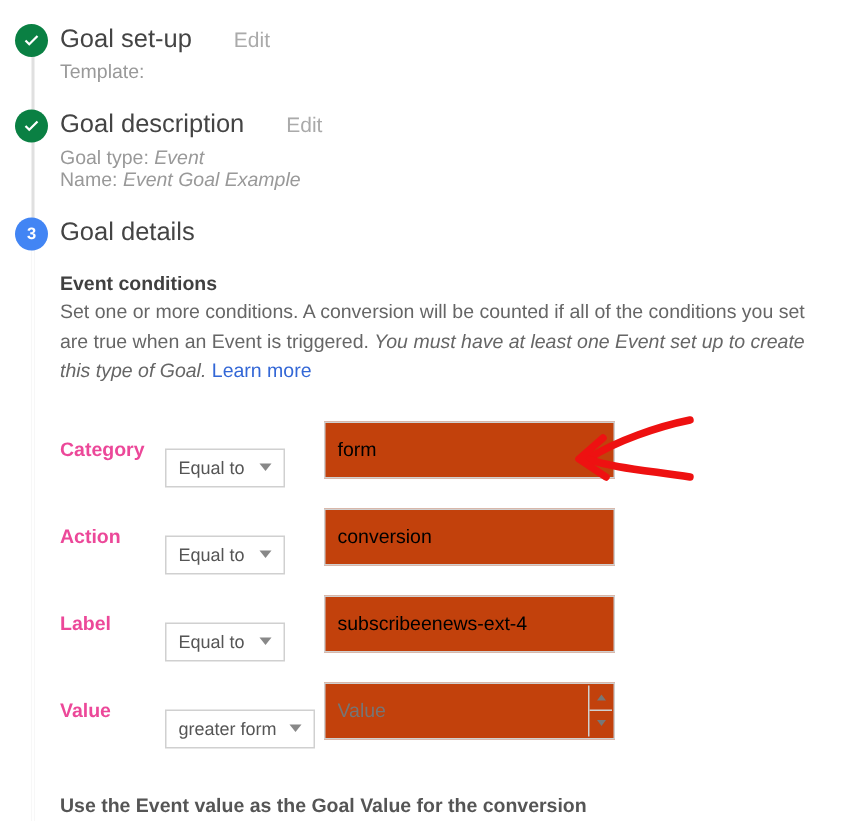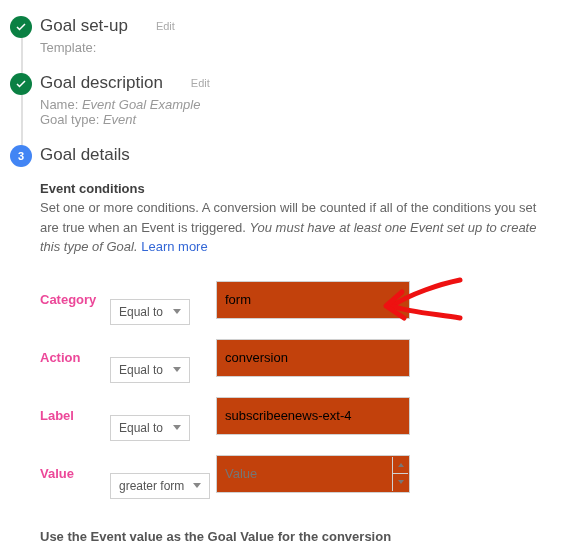--- a/index.html
+++ b/index.html
@@ -29,21 +29,21 @@
   }
   .step{position:relative;margin-bottom:18px}
   .step-icon{
     position:absolute;left:-30px;top:0;width:22px;height:22px;
     border-radius:50%;display:flex;align-items:center;justify-content:center;
     font-size:12px;color:#fff;z-index:2;
   }
   .done{background:var(--green)}
   .current{background:var(--blue);font-weight:700;font-size:11px}
   .step-title{font-size:17px;color:#444;font-weight:400;margin:0 0 4px 0;display:flex;align-items:center;gap:28px}
-  .edit-link{font-size:11px;color:#aaa;font-weight:400}
+  .edit-link{font-size:14px;color:#aaa;font-weight:400}
   .sub{font-size:13px;color:#999}
   .sub em{font-style:italic}
   .subheading{font-weight:700;margin-top:16px;margin-bottom:2px;color:#404040}
   .helptext{font-size:13px;color:var(--gray-text);line-height:1.5;margin-bottom:14px}
   .helptext em{font-style:italic}
   .helplink{color:var(--blue-link)}
   .cond-table{display:table;border-collapse:collapse}
   .cond-row{display:table-row}
   .cond-label,.cond-op,.cond-input-cell{display:table-cell;vertical-align:middle;padding:4px 6px 4px 0}
   .cond-label{font-weight:700;color:#ec4899;min-width:70px;padding-right:10px}
@@ -104,26 +104,26 @@
     <div class="step-icon done">
       <svg width="12" height="12" viewBox="0 0 24 24">
           <path fill="none" stroke="#fff" stroke-width="3" d="M4 12l5 5L20 6"></path>
         </svg>
     </div>
     <div class="step-title">
       <span>Goal description</span>
       <span class="edit-link">Edit</span>
     </div>
     <div class="sub">
+      <span>Goal type:</span>
+      <em>Event</em>
+    </div>
+    <div class="sub">
       <span>Name:</span>
       <em>Event Goal Example</em>
-    </div>
-    <div class="sub">
-      <span>Goal type:</span>
-      <em>Event</em>
     </div>
   </div>
 
   <div class="step last">
     <div class="step-icon current">3</div>
     <div class="step-title">
       <span>Goal details</span>
     </div>
 
     <div class="subheading">Event conditions</div>

